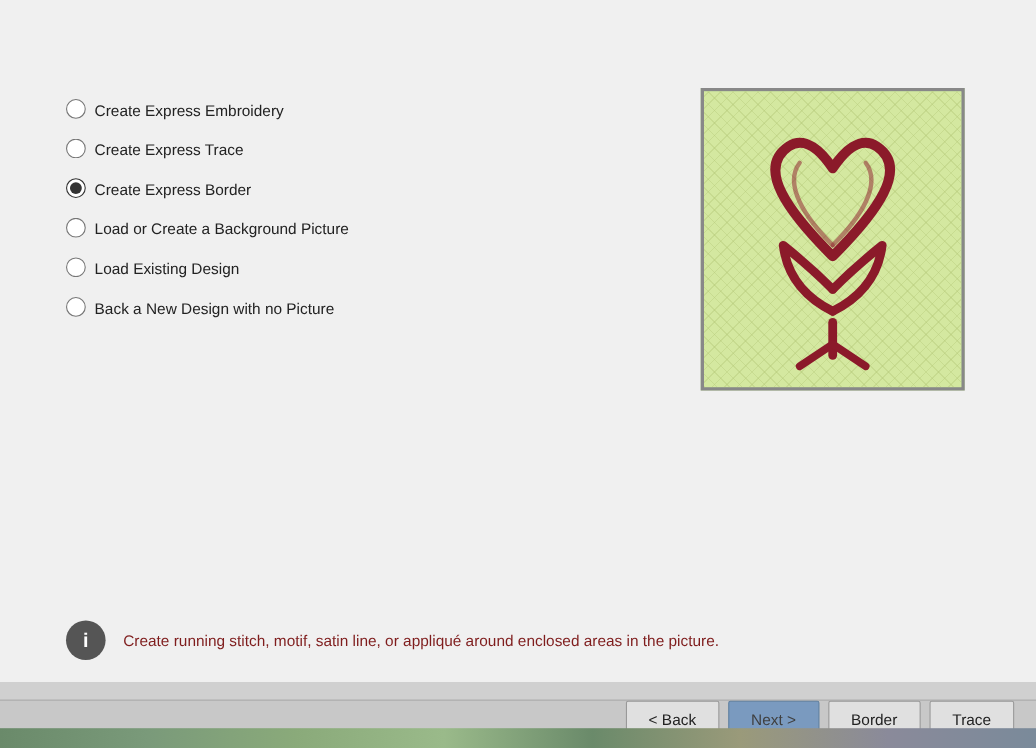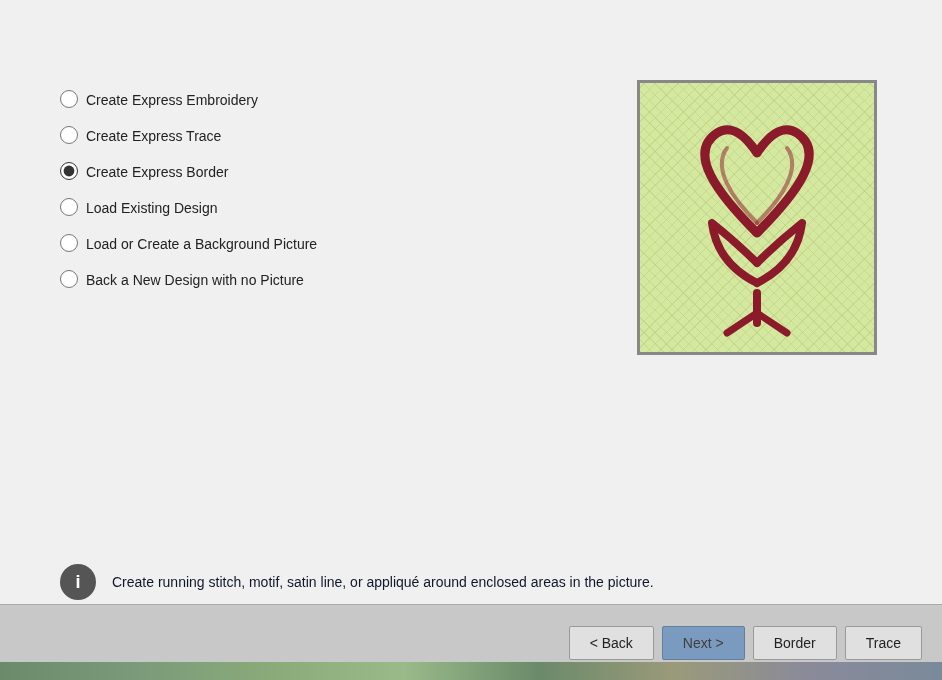--- a/index.html
+++ b/index.html
@@ -108,36 +108,35 @@
       align-items: center;
       justify-content: center;
       color: white;
       font-size: 18px;
       font-weight: bold;
       flex-shrink: 0;
     }
 
     .info-text {
       font-size: 14px;
-      color: #0f172a;
+      color: #7f1d1d;
       padding-top: 8px;
       line-height: 1.5;
     }
 
     
     .bottom-toolbar {
       position: absolute;
       bottom: 0;
       left: 0;
       right: 0;
-      height: 76px;
+      height: 44px;
       background: #c8c8c8;
       border-top: 1px solid #aaa;
       display: flex;
-      align-items: center;
       justify-content: flex-end;
       padding: 0 20px;
       gap: 8px;
     }
 
     .btn {
       height: 34px;
       padding: 0 20px;
       font-size: 14px;
       cursor: pointer;
@@ -181,27 +180,27 @@
       <input type="radio" name="design-option" id="express-trace" style="">
       <label class="radio-label" for="express-trace">Create Express Trace</label>
     </div>
 
     <div class="radio-option">
       <input type="radio" name="design-option" id="express-border" checked="" style="">
       <label class="radio-label" for="express-border">Create Express Border</label>
     </div>
 
     <div class="radio-option">
+      <input type="radio" name="design-option" id="background-picture" style="">
+      <label class="radio-label" for="background-picture">Load or Create a Background Picture</label>
+    </div>
+
+    <div class="radio-option">
       <input type="radio" name="design-option" id="load-existing" style="">
       <label class="radio-label" for="load-existing">Load Existing Design</label>
-    </div>
-
-    <div class="radio-option">
-      <input type="radio" name="design-option" id="background-picture" style="">
-      <label class="radio-label" for="background-picture">Load or Create a Background Picture</label>
     </div>
 
     <div class="radio-option">
       <input type="radio" name="design-option" id="new-no-picture" style="">
       <label class="radio-label" for="new-no-picture">Back a New Design with no Picture</label>
     </div>
 
   </div>
 
   <div class="preview-panel">

